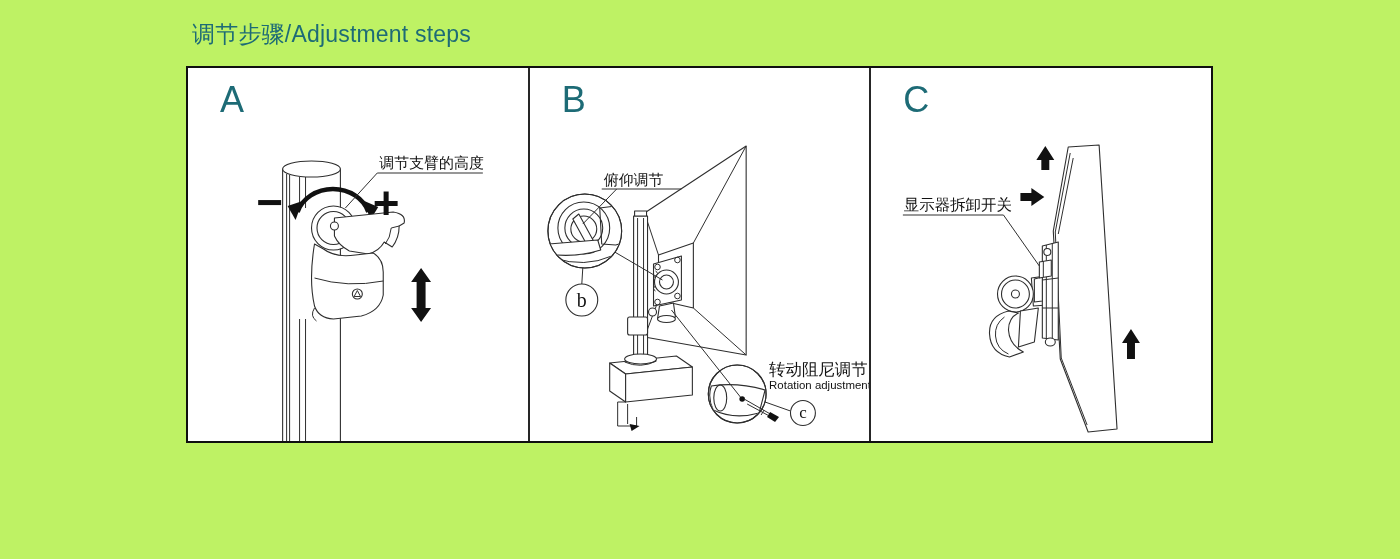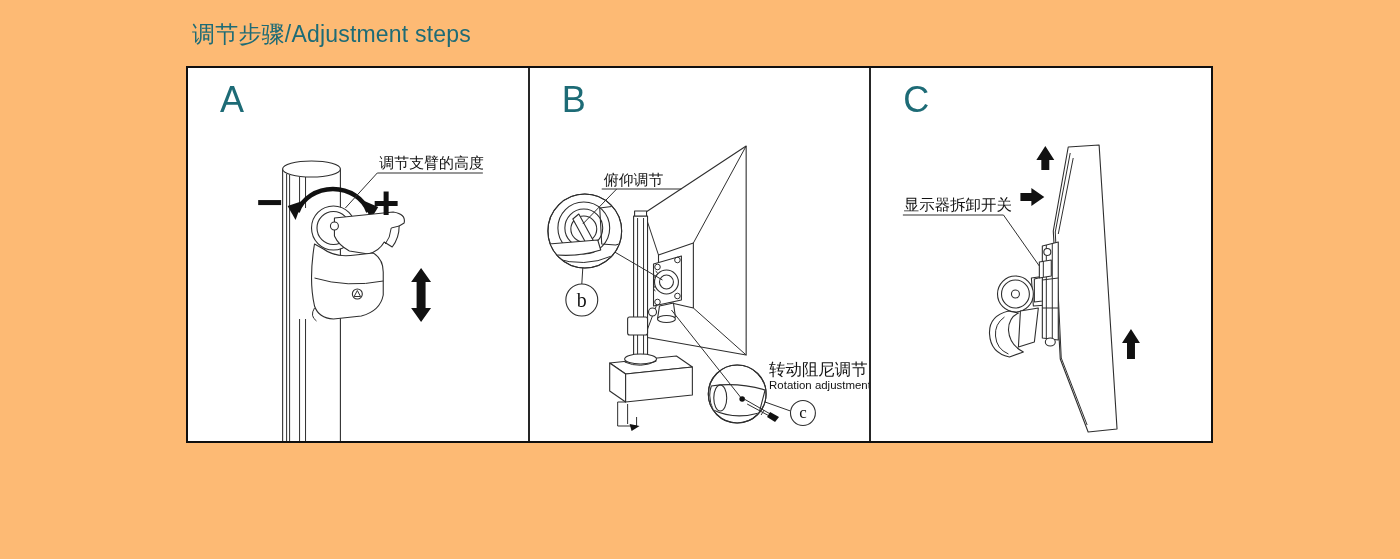--- a/index.html
+++ b/index.html
@@ -1,19 +1,19 @@
 <!DOCTYPE html>
 <html style="--accent: #1d6b76; --line: #2e2e2e;"><head>
 <meta charset="utf-8">
 <style>
   :root { --accent:#1d6b76; --line:#2e2e2e; }
   * { margin:0; padding:0; box-sizing:border-box; }
   html,body { width:1400px; height:559px; background:#ffffff; overflow:hidden;
               font-family:"Liberation Sans","DejaVu Sans",sans-serif; }
-  .page { position:relative; width:1400px; height:559px; background:#fdba74; }
+  .page { position:relative; width:1400px; height:559px; background:#bef264; }
 
   .title { position:absolute; left:192px; top:19px; font-size:23px; font-weight:500;
            color:var(--accent); letter-spacing:0.2px; }
 
   .diagram { position:absolute; left:186px; top:66px; width:1027px; height:377px;
              border:2px solid #101010; display:flex; background:#fff; }
   .panel { position:relative; flex:1 1 0; height:100%; }
   .panel.divided { border-right:2px solid #262626; }
   .panel-letter { position:absolute; left:32px; top:14px; font-size:36px; font-weight:500;
                   color:var(--accent); line-height:1; }

